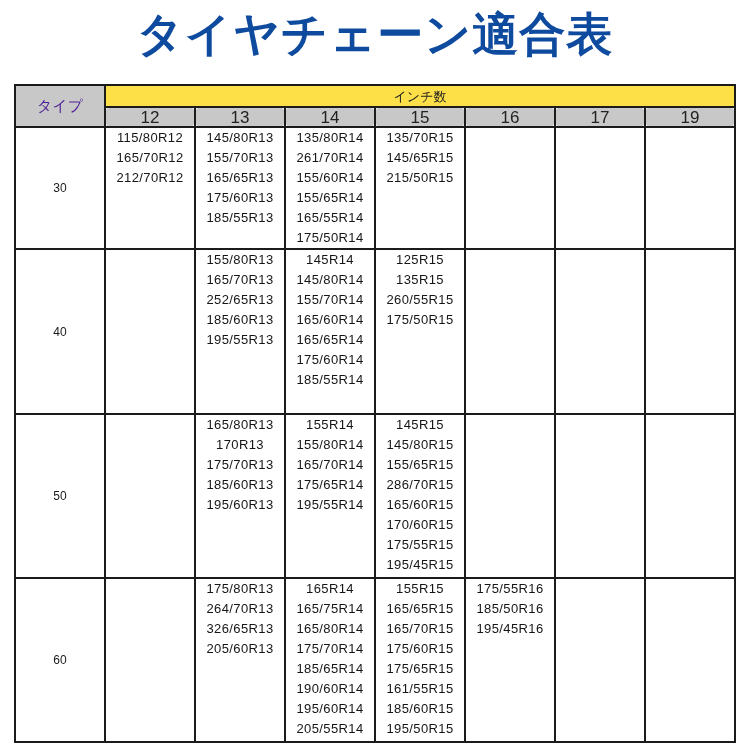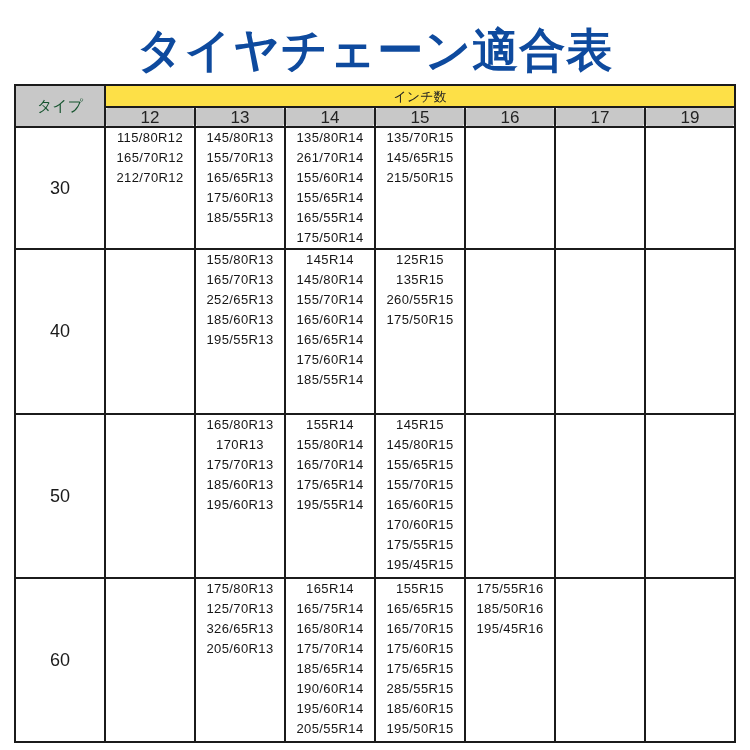--- a/index.html
+++ b/index.html
@@ -11,21 +11,21 @@
       width: 750px;
       height: 750px;
       position: relative;
       overflow: hidden;
       font-family: "DejaVu Sans", "Liberation Sans", sans-serif;
       color: #1a1a1a;
     }
     .title {
       position: absolute;
       left: 0;
-      top: 20px;
+      top: 4px;
       width: 750px;
       text-align: center;
       font-family: "DejaVu Sans", sans-serif;
       font-weight: bold;
       font-size: 46px;
       line-height: 60px;
       letter-spacing: 1px;
       color: #0e4a9e;
     }
     table.fit {
@@ -39,21 +39,21 @@
     table.fit td, table.fit th {
       border: 2px solid #1b1b1b;
       padding: 0;
     }
     col.c-type { width: 90px; }
     col.c-size { width: 90px; }
     .h-type {
       background: #c8c8c8;
       font-weight: normal;
       font-size: 15px;
-      color: #14532d;
+      color: #4c1d95;
       height: 40px;
       vertical-align: middle;
       text-align: center;
     }
     .h-inch {
       background: #fde047;
       font-weight: normal;
       font-size: 13px;
       color: #222;
       height: 19px;
@@ -66,21 +66,21 @@
       font-family: "Liberation Sans", sans-serif;
       font-size: 17px;
       color: #222;
       height: 17px;
       line-height: 17px;
       text-align: center;
       border-radius: 6px;
     }
     td.type-cell {
       font-family: "Liberation Sans", sans-serif;
-      font-size: 18px;
+      font-size: 12px;
       text-align: center;
       vertical-align: middle;
       color: #1a1a1a;
     }
     td.data-cell {
       vertical-align: top;
       text-align: center;
       padding-top: 2px;
     }
     .size-item {
@@ -203,56 +203,56 @@
           <span class="size-item">155R14</span>
           <span class="size-item">155/80R14</span>
           <span class="size-item">165/70R14</span>
           <span class="size-item">175/65R14</span>
           <span class="size-item">195/55R14</span>
         </td>
         <td class="data-cell">
           <span class="size-item">145R15</span>
           <span class="size-item">145/80R15</span>
           <span class="size-item">155/65R15</span>
-          <span class="size-item">155/70R15</span>
+          <span class="size-item">286/70R15</span>
           <span class="size-item">165/60R15</span>
           <span class="size-item">170/60R15</span>
           <span class="size-item">175/55R15</span>
           <span class="size-item">195/45R15</span>
         </td>
         <td class="data-cell"></td>
         <td class="data-cell"></td>
         <td class="data-cell"></td>
       </tr>
       <tr class="r60">
         <td class="type-cell">60</td>
         <td class="data-cell"></td>
         <td class="data-cell">
           <span class="size-item">175/80R13</span>
-          <span class="size-item">125/70R13</span>
+          <span class="size-item">264/70R13</span>
           <span class="size-item">326/65R13</span>
           <span class="size-item">205/60R13</span>
         </td>
         <td class="data-cell">
           <span class="size-item">165R14</span>
           <span class="size-item">165/75R14</span>
           <span class="size-item">165/80R14</span>
           <span class="size-item">175/70R14</span>
           <span class="size-item">185/65R14</span>
           <span class="size-item">190/60R14</span>
           <span class="size-item">195/60R14</span>
           <span class="size-item">205/55R14</span>
         </td>
         <td class="data-cell">
           <span class="size-item">155R15</span>
           <span class="size-item">165/65R15</span>
           <span class="size-item">165/70R15</span>
           <span class="size-item">175/60R15</span>
           <span class="size-item">175/65R15</span>
-          <span class="size-item">285/55R15</span>
+          <span class="size-item">161/55R15</span>
           <span class="size-item">185/60R15</span>
           <span class="size-item">195/50R15</span>
         </td>
         <td class="data-cell">
           <span class="size-item">175/55R16</span>
           <span class="size-item">185/50R16</span>
           <span class="size-item">195/45R16</span>
         </td>
         <td class="data-cell"></td>
         <td class="data-cell"></td>

